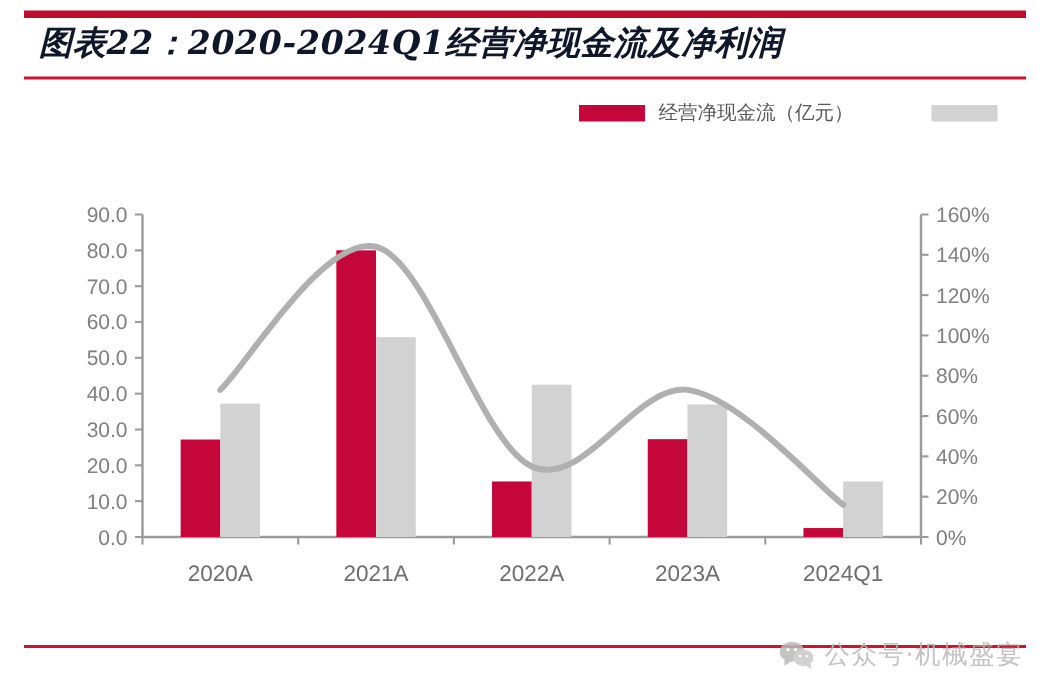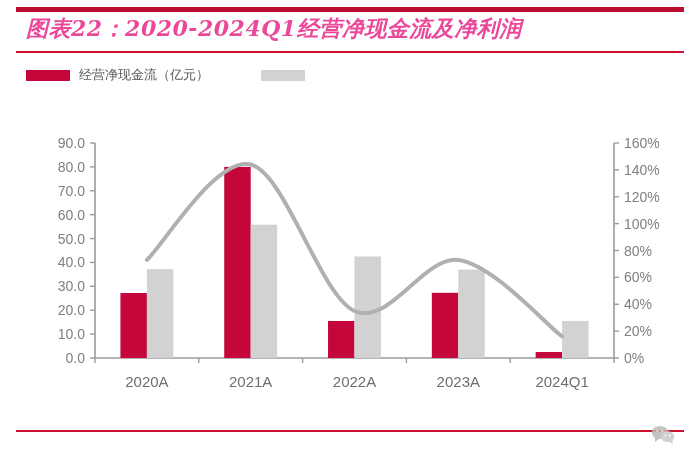--- a/index.html
+++ b/index.html
@@ -47,35 +47,35 @@
 
   
   .chart-title {
     position: absolute;
     left: 26px;
     top: 14px;
     font-family: "DejaVu Serif", "Liberation Serif", serif;
     font-size: 22px;
     font-weight: bold;
     font-style: italic;
-    color: #ec4899;
+    color: #0f172a;
     letter-spacing: 0.5px;
     white-space: nowrap;
   }
 
   
   .legend {
     position: absolute;
     left: 0; right: 0;
     top: 62px;
     height: 56px;
   }
   .legend-row {
     display: flex;
-    justify-content: flex-start;
+    justify-content: flex-end;
     align-items: center;
     height: 26px;
   }
   .legend-item {
     display: flex;
     align-items: center;
     margin: 0 26px;
   }
   .legend-swatch {
     width: 44px;
@@ -233,15 +233,16 @@
     <svg class="wechat-icon" width="24" height="19" viewBox="0 0 24 19">
       <ellipse cx="9" cy="7.5" rx="8.2" ry="6.6" fill="#b9b9b9"></ellipse>
       <polygon points="4,12 4,17 8.6,13.6" fill="#b9b9b9"></polygon>
       <ellipse cx="16.6" cy="11.6" rx="6.7" ry="5.5" fill="#c9c9c9"></ellipse>
       <polygon points="21.6,15.5 21.8,19 18,16.6" fill="#c9c9c9"></polygon>
       <circle cx="6.3" cy="6.1" r="1.05" fill="#ffffff"></circle>
       <circle cx="11.4" cy="6.1" r="1.05" fill="#ffffff"></circle>
       <circle cx="14.4" cy="10.4" r="0.9" fill="#ffffff"></circle>
       <circle cx="19" cy="10.4" r="0.9" fill="#ffffff"></circle>
     </svg>
+    <span class="watermark-text">公众号·机械盛宴</span>
   </div>
 
 </div>
 
 </body></html>

